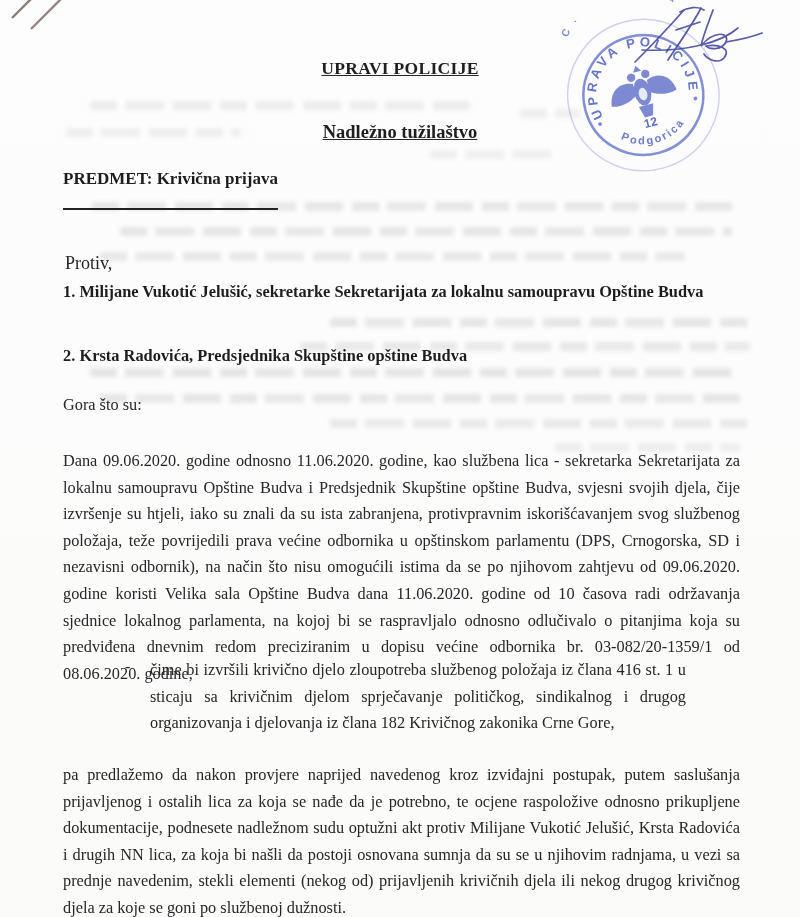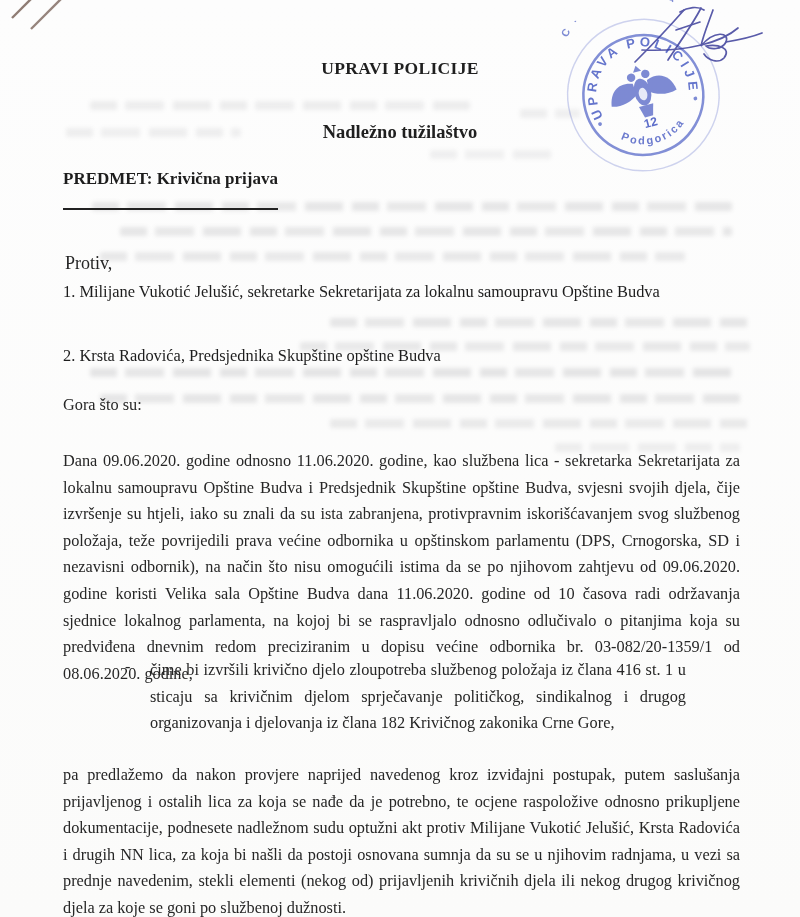--- a/index.html
+++ b/index.html
@@ -13,29 +13,29 @@
   
   .bleed{
     position:absolute;height:9px;border-radius:2px;
     background:repeating-linear-gradient(90deg,
       rgba(118,118,124,.55) 0 27px, rgba(118,118,124,0) 27px 35px,
       rgba(118,118,124,.5) 35px 74px, rgba(118,118,124,0) 74px 83px,
       rgba(118,118,124,.55) 83px 121px, rgba(118,118,124,0) 121px 130px);
     filter:blur(2px);
   }
   
-  .title-block{top:56px;left:0;width:800px;text-align:center;}
+  .title-block{top:56px;left:0;width:800px;text-align:center;text-decoration:underline;}
   .title-l1{font-size:17.5px;font-weight:bold;letter-spacing:.3px;line-height:24px;color:#1f1f1f;}
   .title-l2{font-size:15.5px;font-weight:bold;line-height:22px;color:#1f1f1f;}
   .title-l3{font-size:18.5px;font-weight:bold;line-height:26px;color:#1f1f1f;margin-top:39px;}
   
   .subject{top:169px;left:63px;font-size:17px;font-weight:bold;color:#1d1d1d;
     border-bottom:2px solid #222;padding-bottom:19px;}
   .protiv{top:221px;left:65px;font-size:18px;margin-top:32px;}
-  .accused{left:63px;width:682px;font-size:16.4px;font-weight:normal;color:#1d1d1d;line-height:26.5px;text-align:left;}
+  .accused{left:63px;width:682px;font-size:16.4px;font-weight:bold;color:#1d1d1d;line-height:26.5px;text-align:left;}
   .zato{top:395px;left:63px;font-size:16.3px;}
   .para{left:63px;width:677px;font-size:16.3px;line-height:26.6px;text-align:justify;}
   .bullet-wrap{top:657px;left:0;width:800px;}
   .bullet-marker{position:absolute;left:125px;top:0;font-size:16.3px;}
   .bullet-text{margin-left:150px;width:536px;font-size:16.3px;line-height:26.6px;text-align:justify;}
   
   .stamp{top:6px;left:558px;transform:rotate(-15deg);opacity:.92;}
   .stamp text{font-family:"Liberation Sans","DejaVu Sans",sans-serif;}
   .handwriting{top:0;left:580px;}
   .corner-marks{top:0;left:0;}

